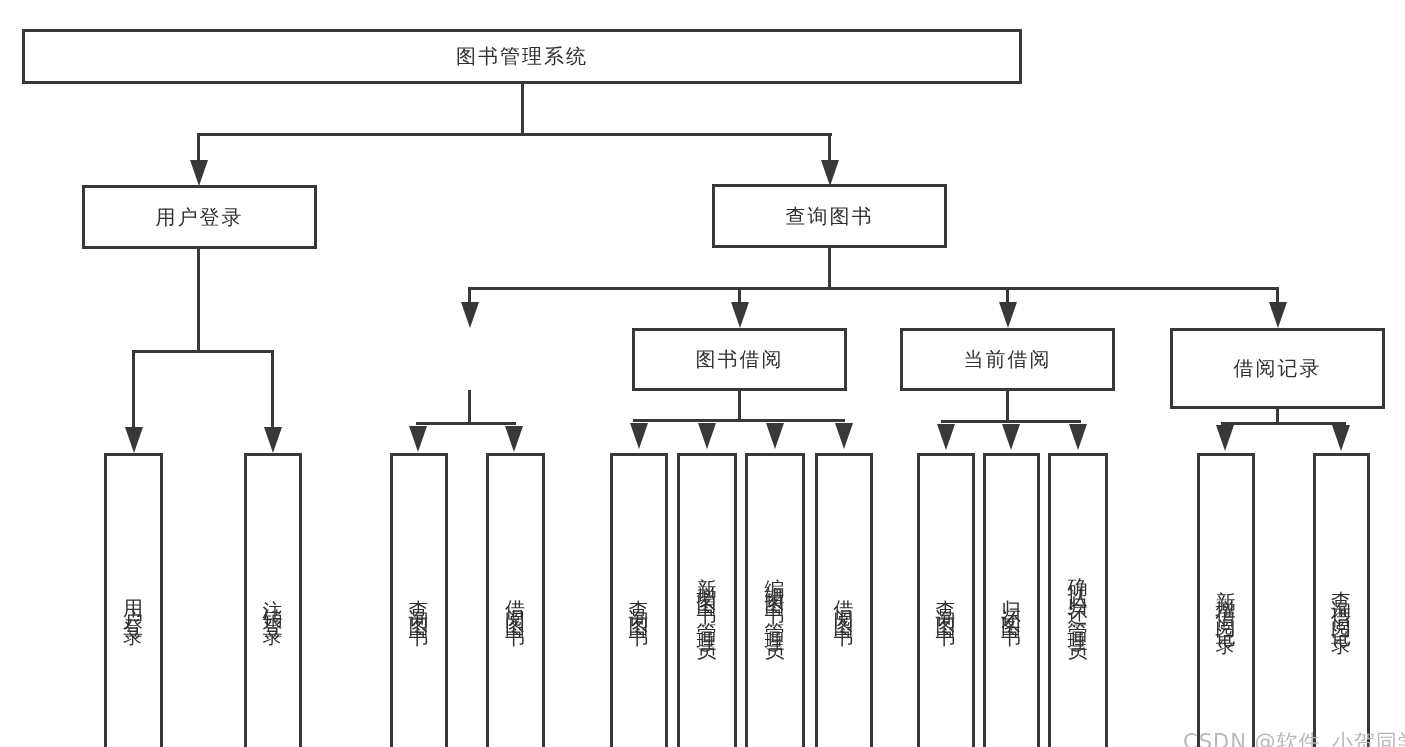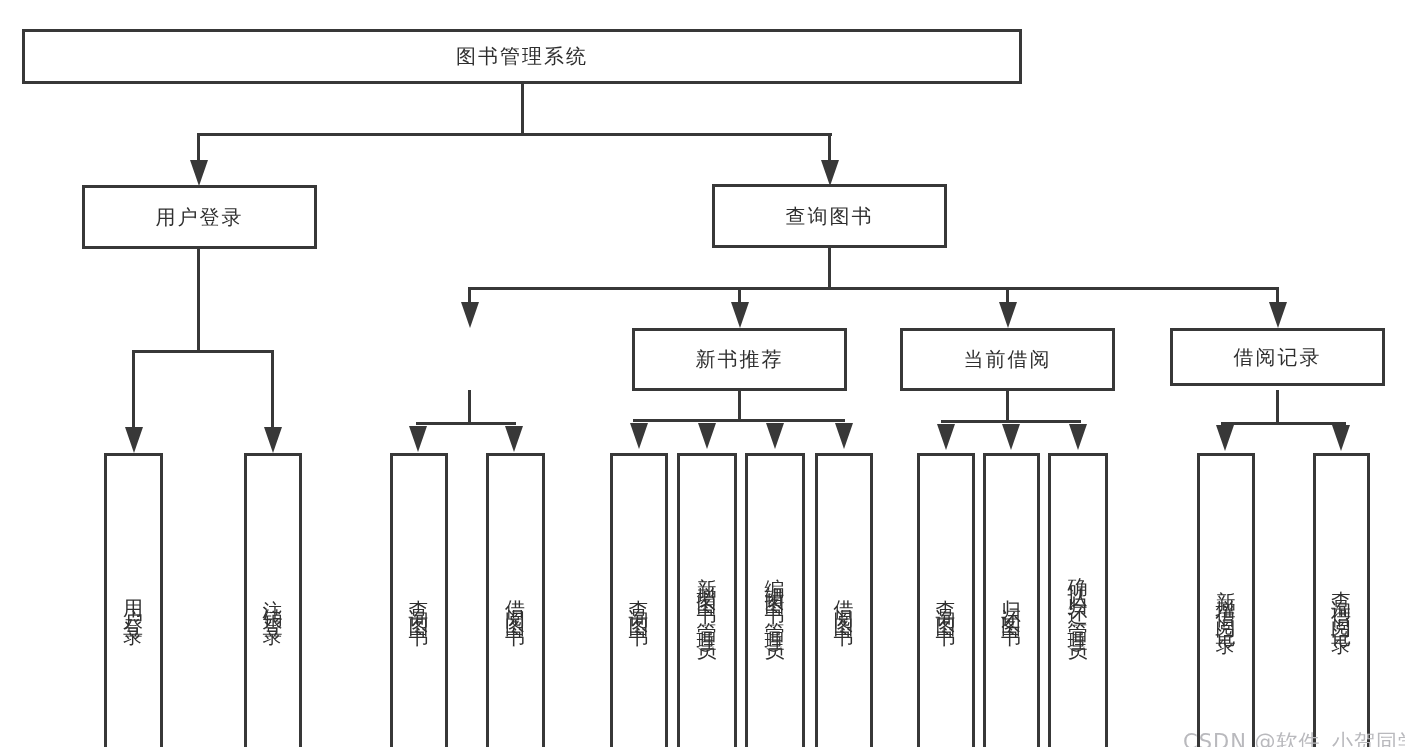--- a/index.html
+++ b/index.html
@@ -96,26 +96,26 @@
   <div class="line" style="left:468px; top:273px; width:3px; height:15px;"></div>
   <div class="arrowhead" style="left:461px; top:286px;"></div>
   <div class="line" style="left:738px; top:273px; width:3px; height:15px;"></div>
   <div class="arrowhead" style="left:731px; top:286px;"></div>
   <div class="line" style="left:1006px; top:273px; width:3px; height:15px;"></div>
   <div class="arrowhead" style="left:999px; top:286px;"></div>
   <div class="line" style="left:1276px; top:273px; width:3px; height:15px;"></div>
   <div class="arrowhead" style="left:1269px; top:286px;"></div>
 
   <div class="box" style="left:632px; top:312px; width:215px; height:63px;">
-    <span class="hlabel">新书推荐</span>
+    <span class="hlabel">图书借阅</span>
   </div>
   <div class="box" style="left:900px; top:312px; width:215px; height:63px;justify-content:center;">
     <span class="hlabel">当前借阅</span>
   </div>
-  <div class="box" style="left:1170px; top:312px; width:215px; height:58px;">
+  <div class="box" style="left:1170px; top:312px; width:215px; height:81px;">
     <span class="hlabel">借阅记录</span>
   </div>
 
   <div class="line" style="left:468px; top:374px; width:3px; height:34px;"></div>
   <div class="line" style="left:416px; top:406px; width:100px; height:3px;"></div>
   <div class="arrowhead" style="left:409px; top:410px;"></div>
   <div class="arrowhead" style="left:505px; top:410px;"></div>
 
   <div class="line" style="left:738px; top:374px; width:3px; height:32px;"></div>
   <div class="line" style="left:633px; top:403px; width:212px; height:3px;"></div>

